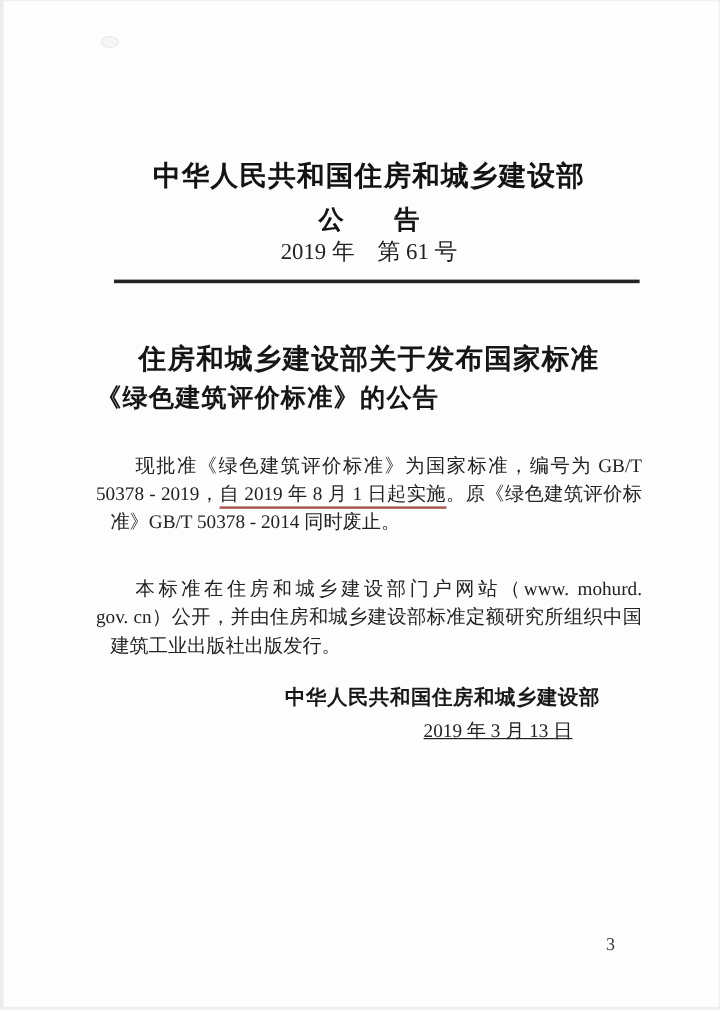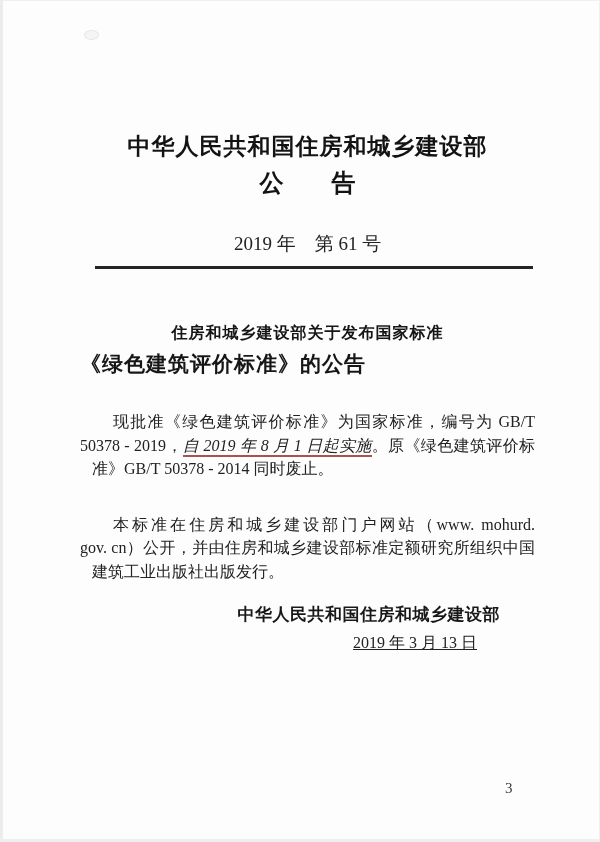--- a/index.html
+++ b/index.html
@@ -29,55 +29,53 @@
     color: #1f1f1f;
   }
   .ministry-title {
     margin-top: 132px;
     font-size: 23px; font-weight: 700; color: #131313;
     text-align: center; letter-spacing: 1px;
     line-height: 30px;
   }
   .announce-title {
     margin-top: 6px;
-    font-size: 24px; font-weight: 700; color: #131313;
+    font-size: 21px; font-weight: 700; color: #131313;
     text-align: center; line-height: 30px;
   }
   .issue-number {
-    margin-top: 33px;
     font-size: 19px; text-align: center; line-height: 26px;
     color: #222;
   }
   .rule {
     margin: 9px 2px 0 15px;
     border-top: 3px solid #242424;
     height: 0;
   }
   .notice-title-1 {
     margin-top: 50px;
-    font-size: 16px; font-weight: 700; color: #161616;
+    font-size: 23px; font-weight: 700; color: #161616;
     text-align: center; line-height: 28px; letter-spacing: 1px;
   }
   .notice-title-2 {
     margin-top: 3px;
     font-size: 21px; font-weight: 700; color: #161616;
     text-align: left; line-height: 28px; letter-spacing: 1px;
   }
   .body-block { margin-top: 30px; }
   .t-line {
     font-size: 16px; line-height: 23.5px;
     text-align: justify; text-align-last: justify;
     color: #222;
   }
   .t-line.indent { text-indent: 33px; margin-top: 32px; }
   .t-line.last { text-align-last: left; margin-left: 12px; }
   .u-red {
     border-bottom: 2px solid #fca5a5;
     padding-bottom: 1px;
-    font-style: italic;
   }
   .signature {
     margin-top: 20px;
     font-size: 17px; font-weight: 700; color: #181818;
     text-align: right; padding-right: 35px;
     line-height: 24px; letter-spacing: 0.5px;
   }
   .sig-date {
     margin-top: 4px;
     font-size: 16px; color: #222;

